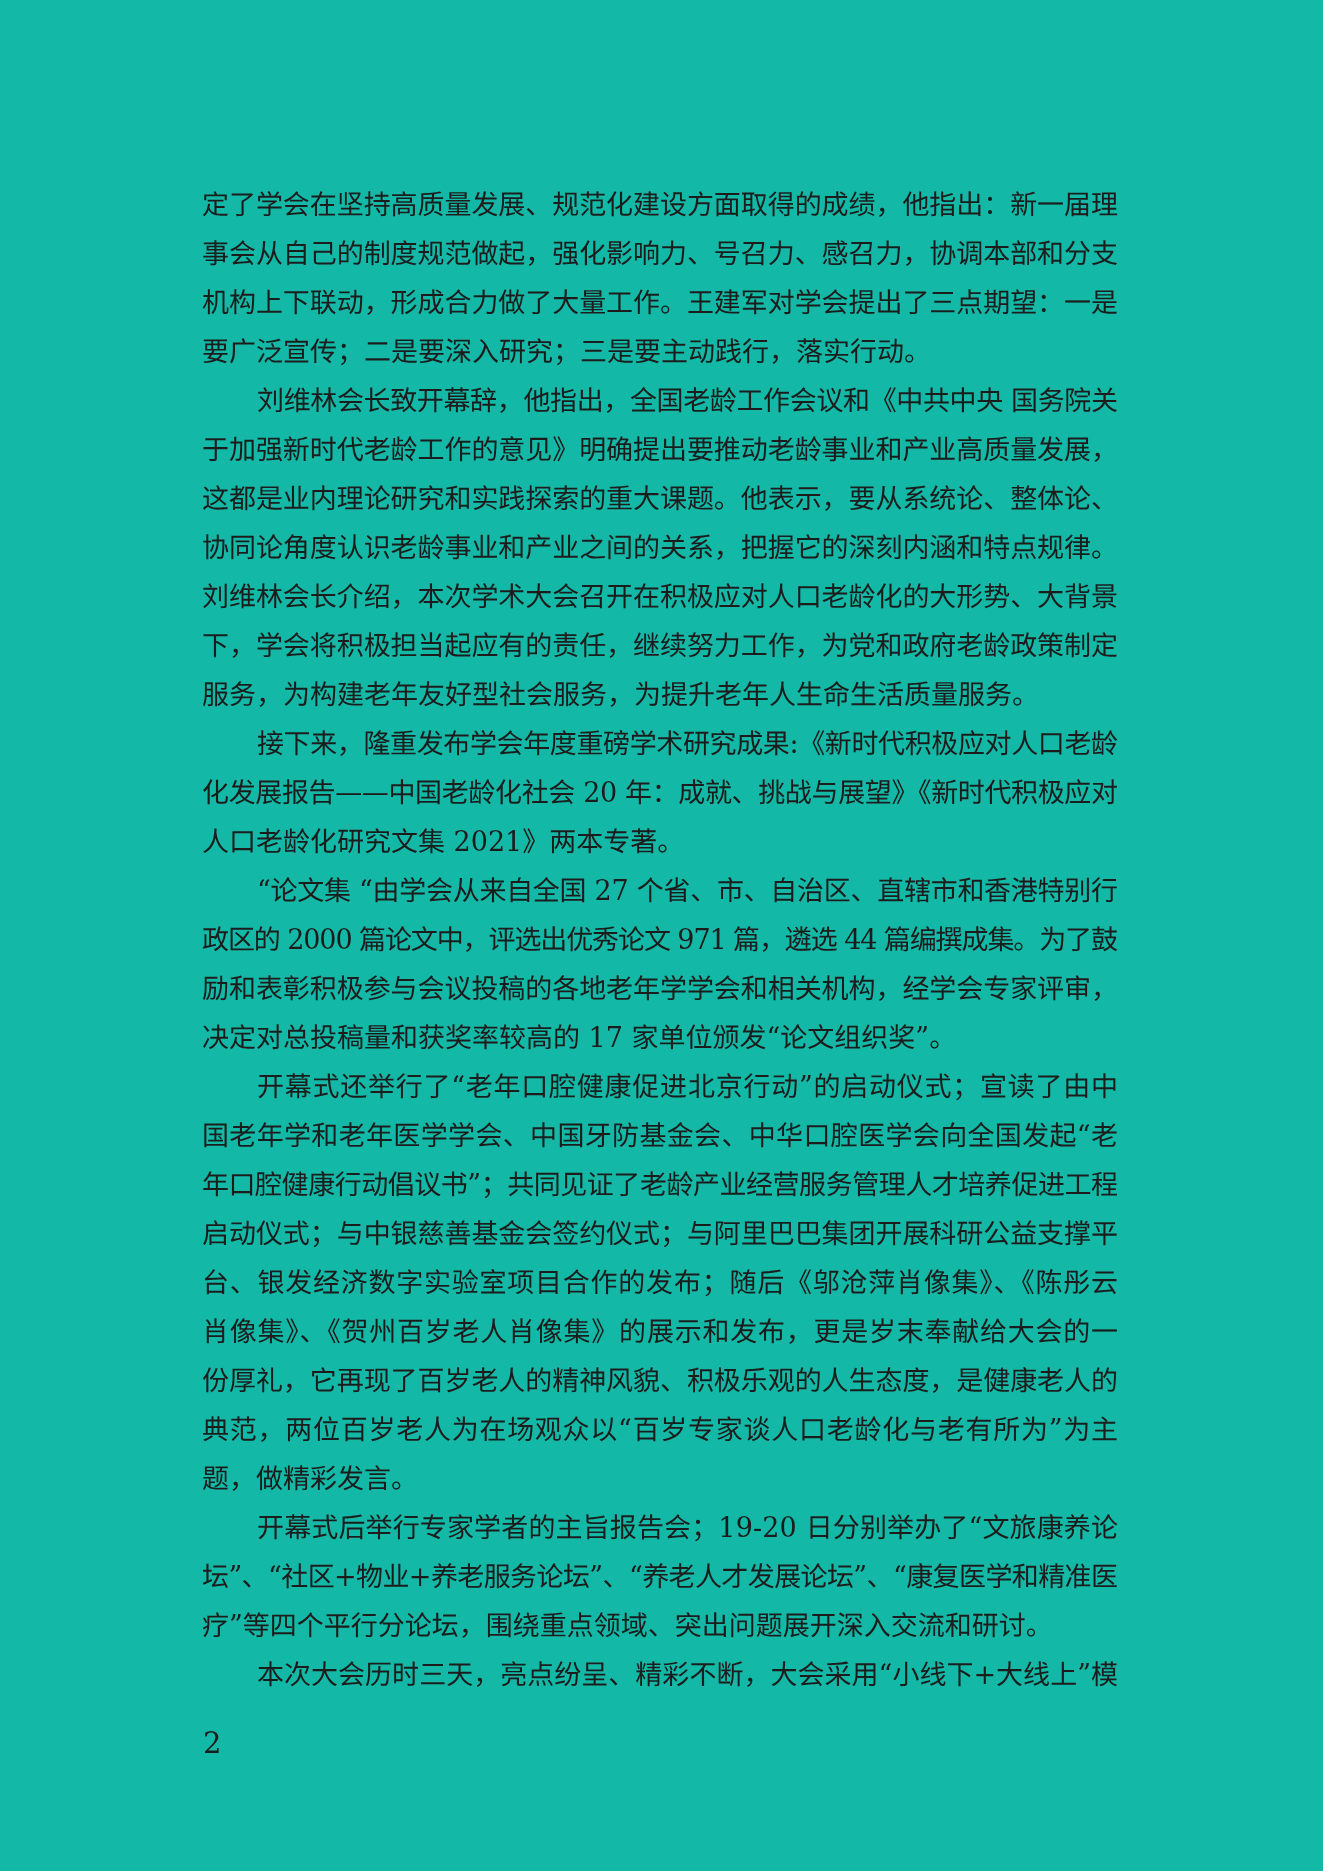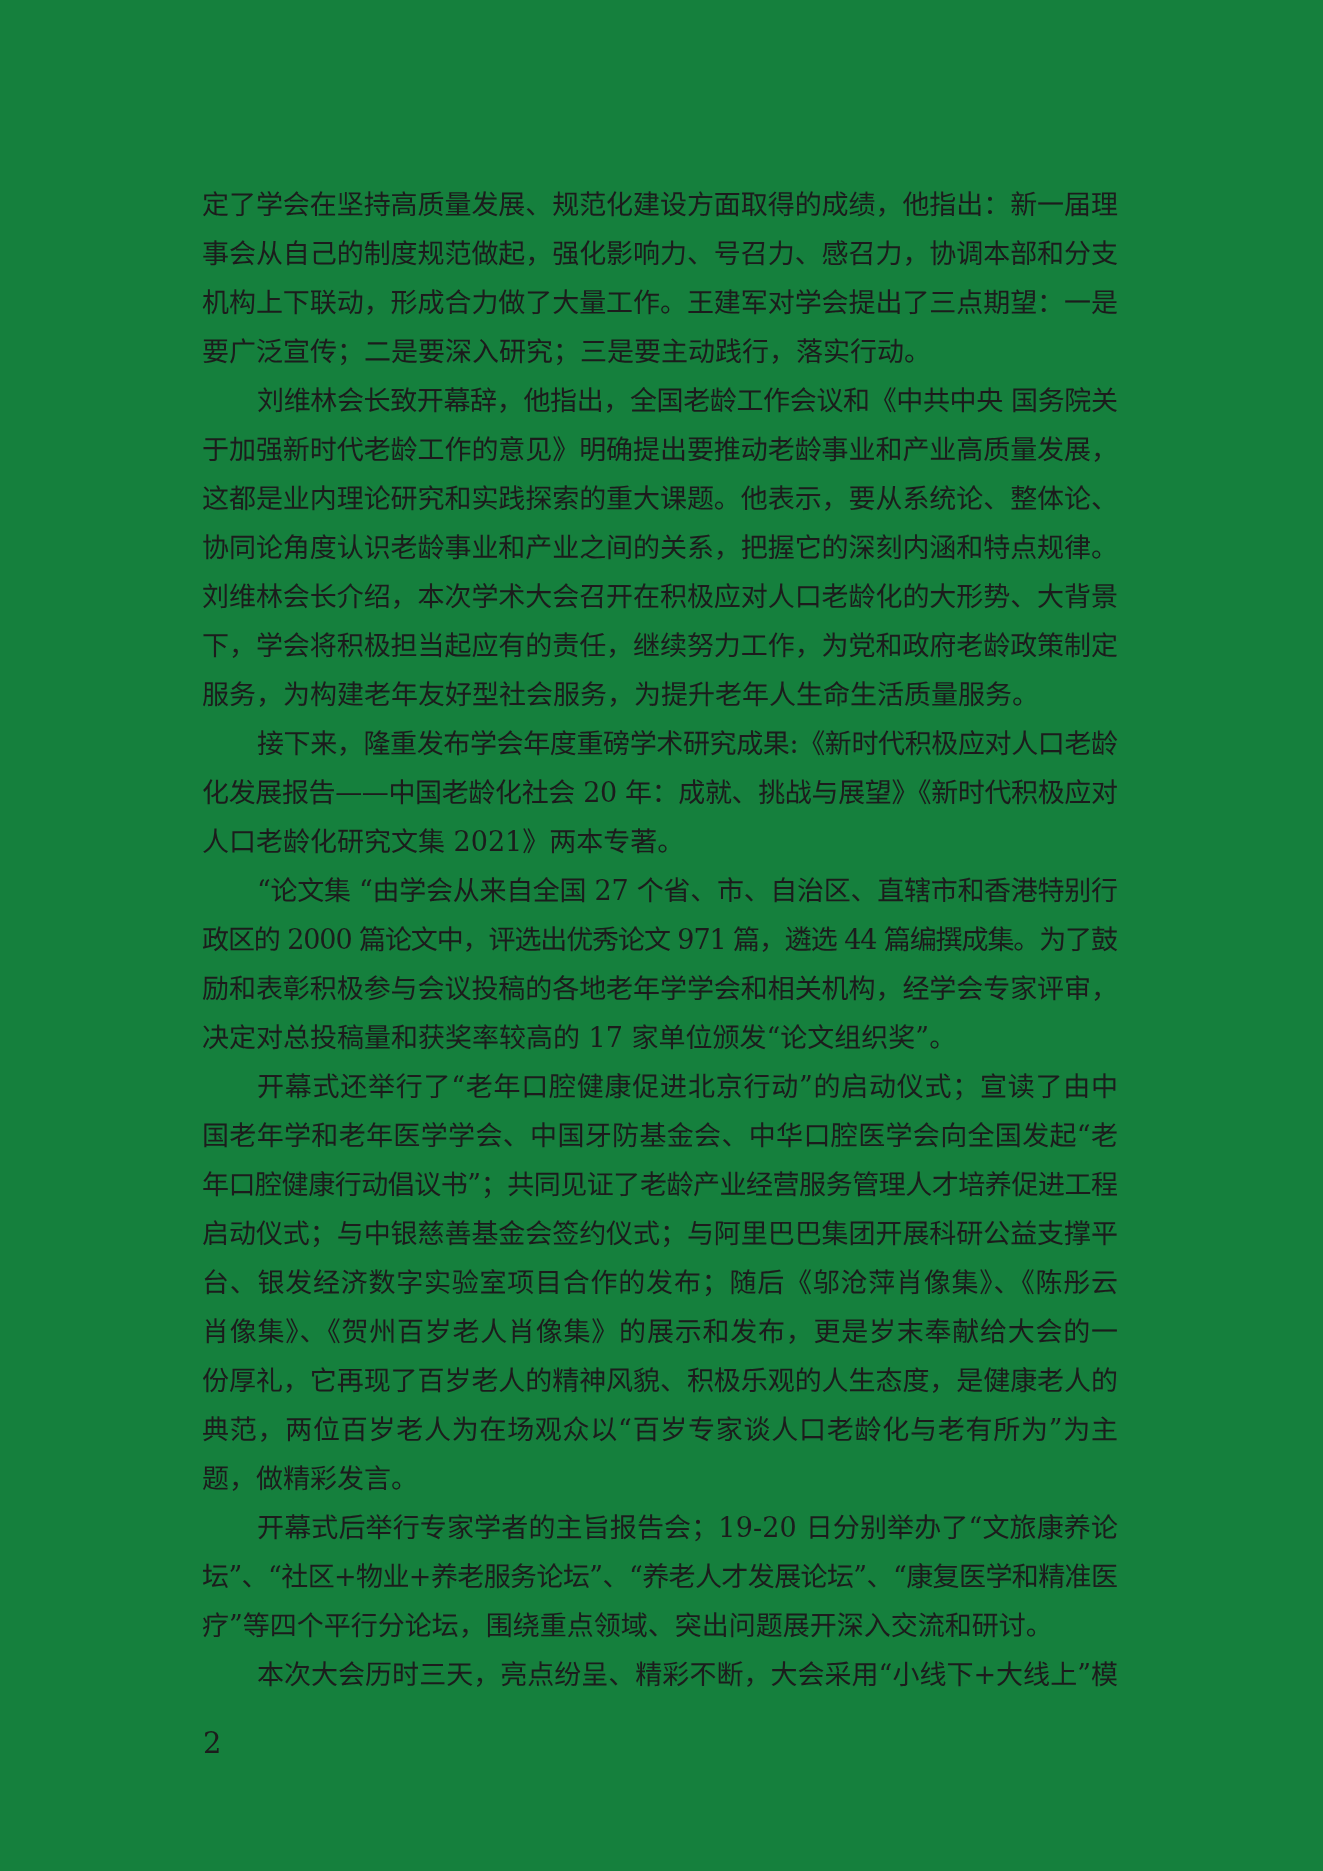--- a/index.html
+++ b/index.html
@@ -10,21 +10,21 @@
     width: 1323px;
     height: 1871px;
     background: #ffffff;
     position: relative;
     font-family: "DejaVu Serif", "Liberation Serif", serif;
     overflow: hidden;
   }
   .page {
     position: absolute;
     inset: 0;
-    background: #15803d;
+    background: #14b8a6;
     text-decoration: underline;
   }
   .textblock {
     position: absolute;
     left: 202px;
     top: 183px;
     overflow: visible;
   }
   .textblock text {
     font-family: "DejaVu Serif", "Liberation Serif", serif;

